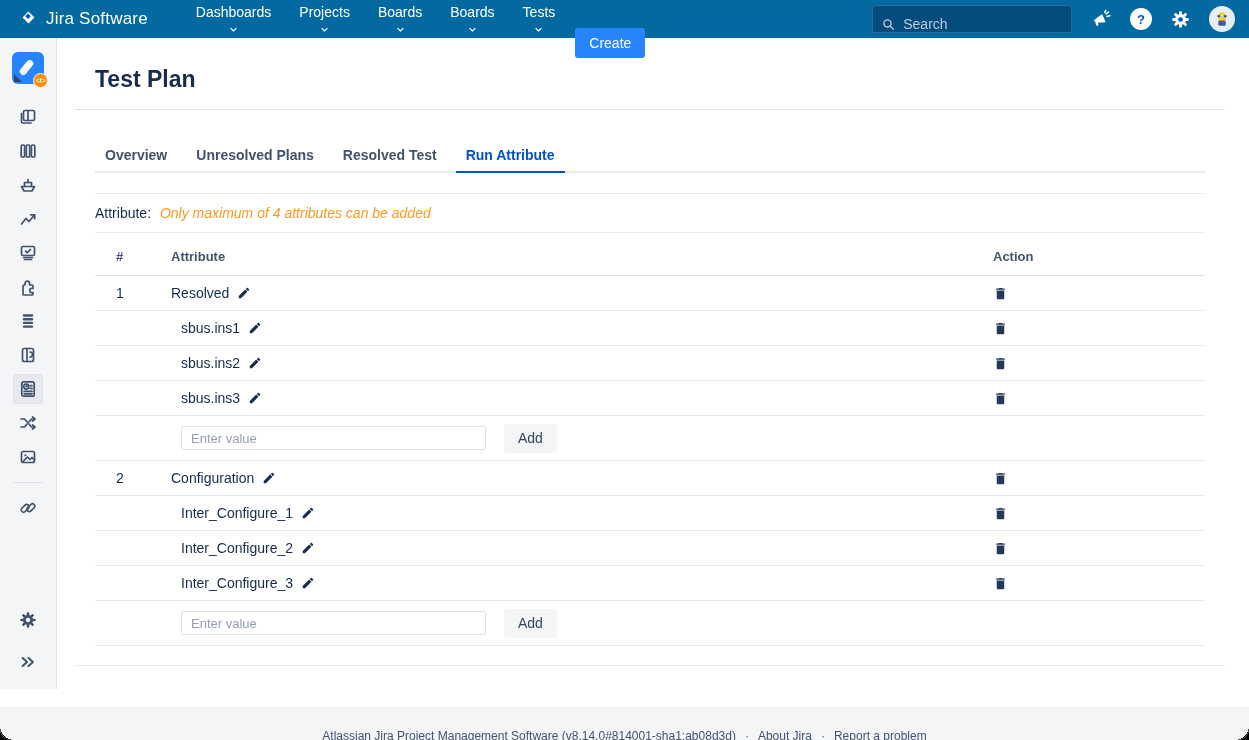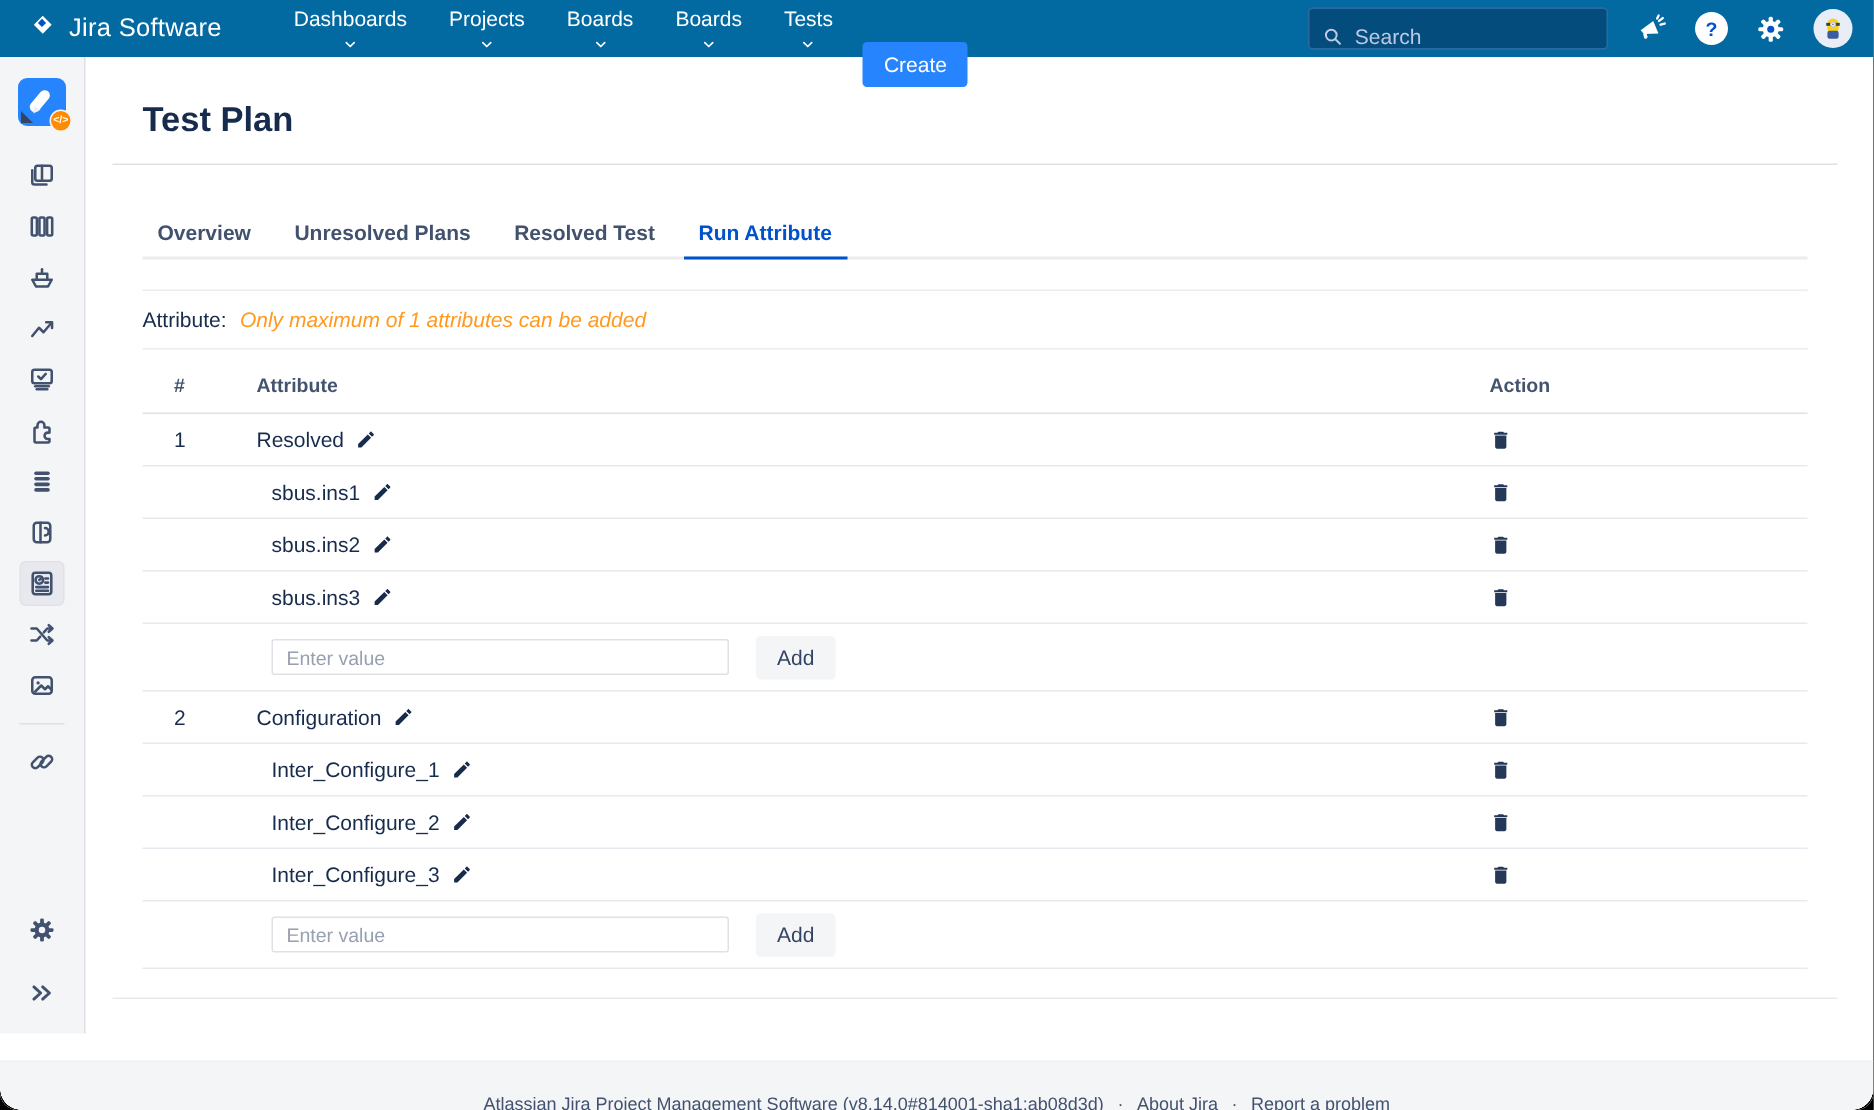--- a/index.html
+++ b/index.html
@@ -350,21 +350,21 @@
       <div class="tabs">
         <button class="tab">Overview</button>
         <button class="tab">Unresolved Plans</button>
         <button class="tab">Resolved Test</button>
         <button class="tab active">Run Attribute</button>
       </div>
 
       <div class="attribute-section">
         <div class="notice-row">
           <span class="notice-label">Attribute:</span>
-          <span class="notice-msg">Only maximum of 1 attributes can be added</span>
+          <span class="notice-msg">Only maximum of 4 attributes can be added</span>
         </div>
 
         <div class="trow thead-row">
           <div class="c-num">#</div>
           <div class="c-attr">Attribute</div>
           <div class="c-act">Action</div>
         </div>
 
         <div class="trow name-row">
           <div class="c-num">1</div>

